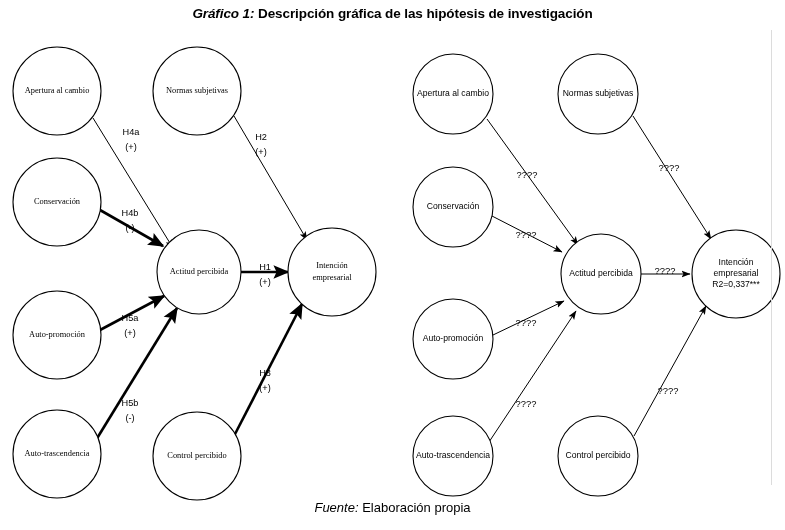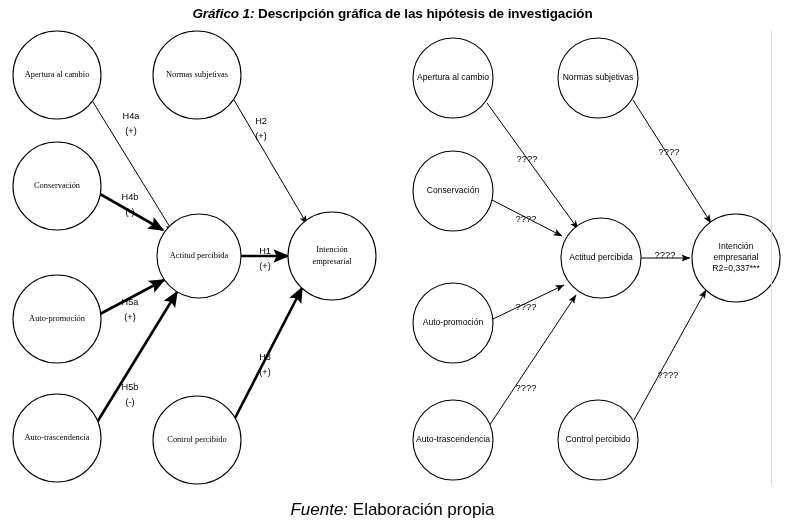--- a/index.html
+++ b/index.html
@@ -35,29 +35,29 @@
   }
   .figure-title .ital {
     font-style: italic;
   }
   .figure-source {
     position: absolute;
     top: 500px;
     left: 0;
     width: 785px;
     text-align: center;
-    font-size: 17px;
+    font-size: 13px;
     white-space: nowrap;
   }
   .figure-source .ital {
     font-style: italic;
   }
   .canvas-wrap {
     position: absolute;
-    top: 28px;
+    top: 44px;
     left: 0;
     width: 785px;
     height: 465px;
   }
   svg.diagram {
     display: block;
     width: 785px;
     height: 465px;
   }
   .node-circle {

